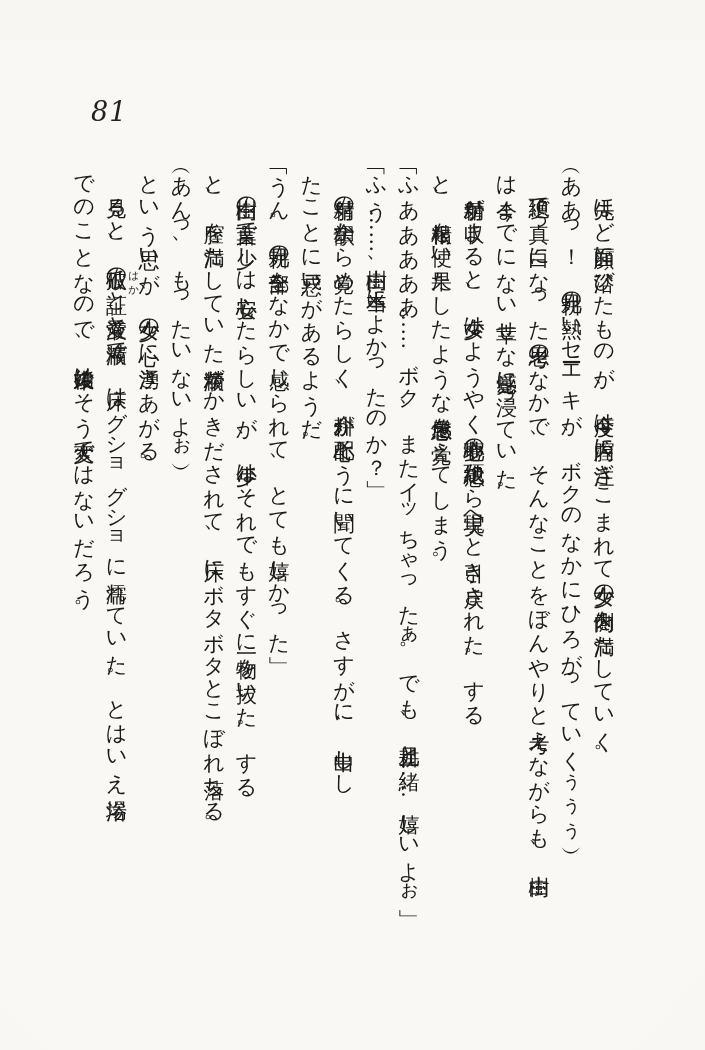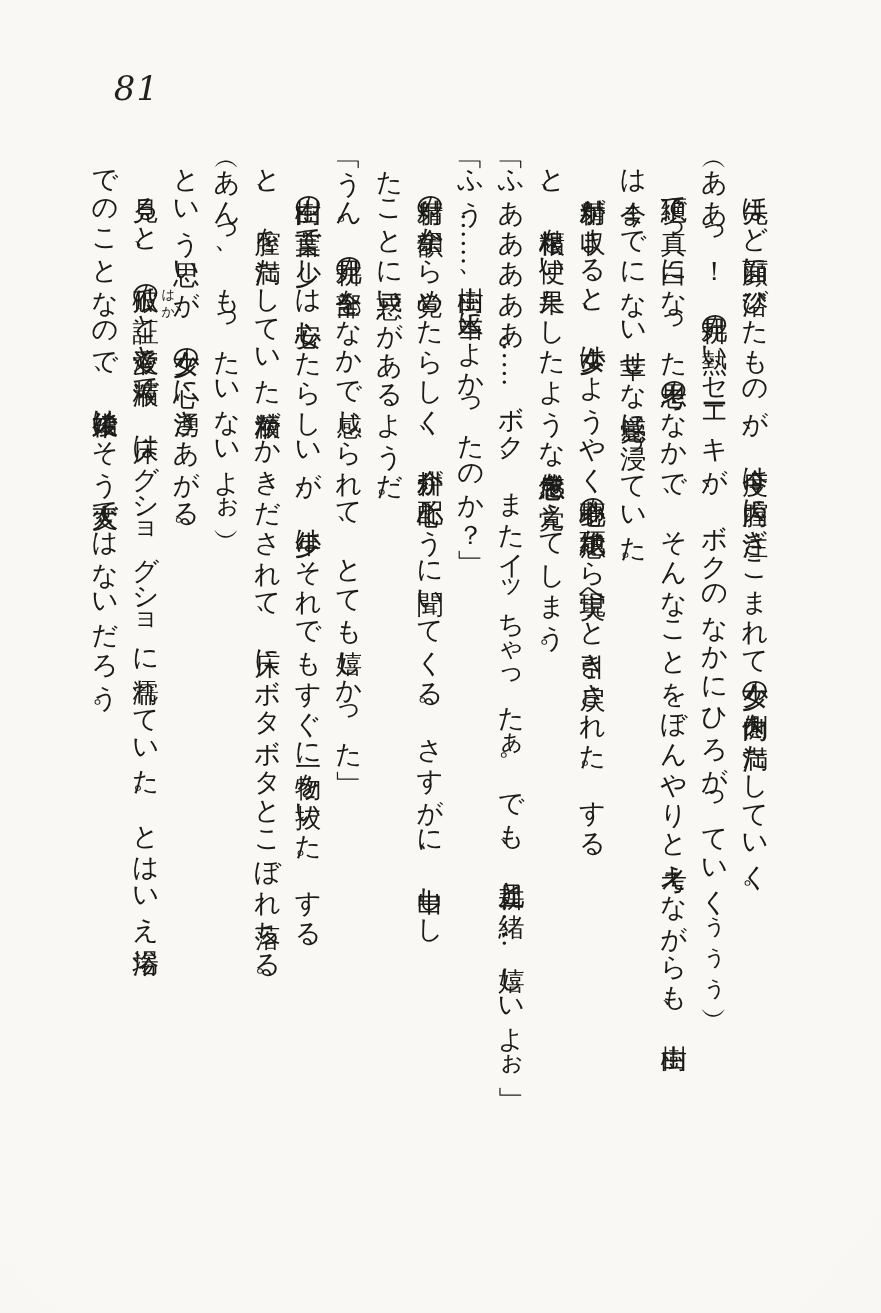--- a/index.html
+++ b/index.html
@@ -11,20 +11,21 @@
     height: 1050px;
     position: relative;
     overflow: hidden;
     background: #f7f6f3;
     font-family: "DejaVu Serif", "Liberation Serif", serif;
   }
   .page {
     position: absolute;
     inset: 0;
     background: radial-gradient(ellipse 130% 120% at 48% 42%, #f9f8f5 55%, #f3f2ee 88%, #edecE8 100%);
+    margin-top: 40px;
   }
   .page-number {
     position: absolute;
     left: 91px;
     top: 58px;
     font-size: 27px;
     font-style: italic;
     color: #222220;
     letter-spacing: 1px;
     line-height: 1;

